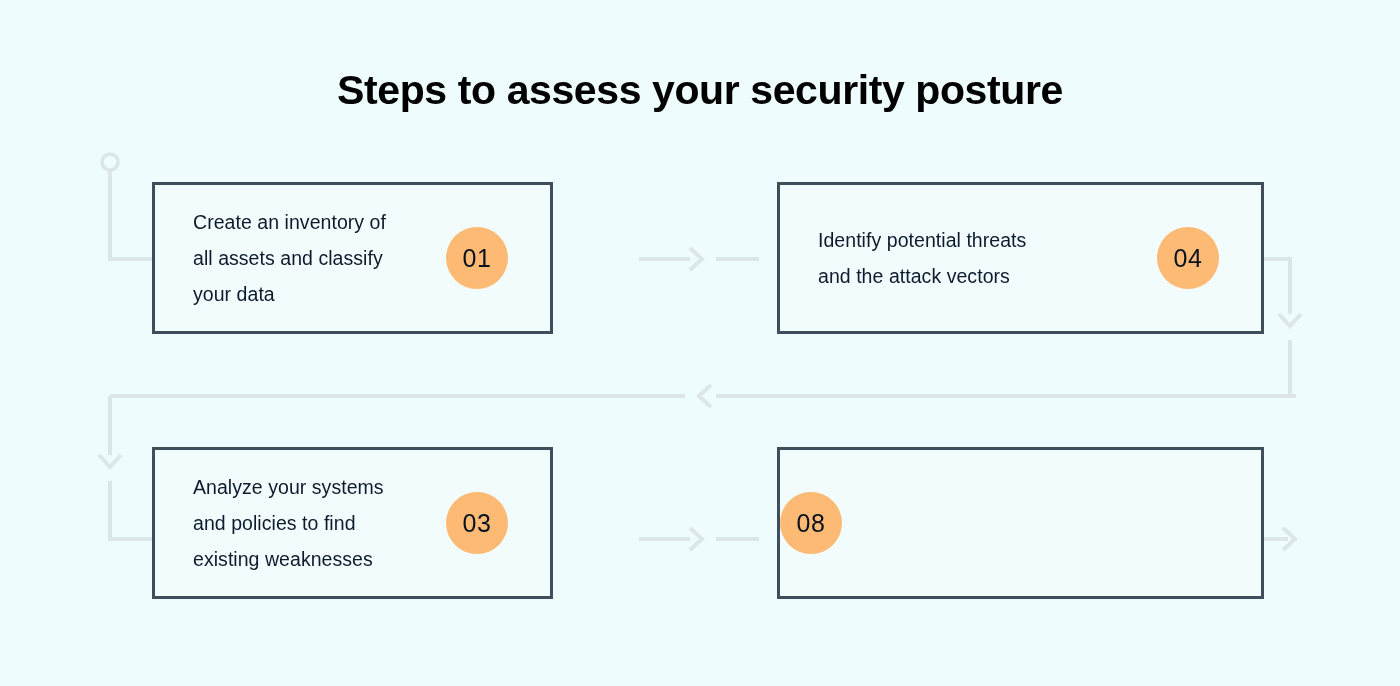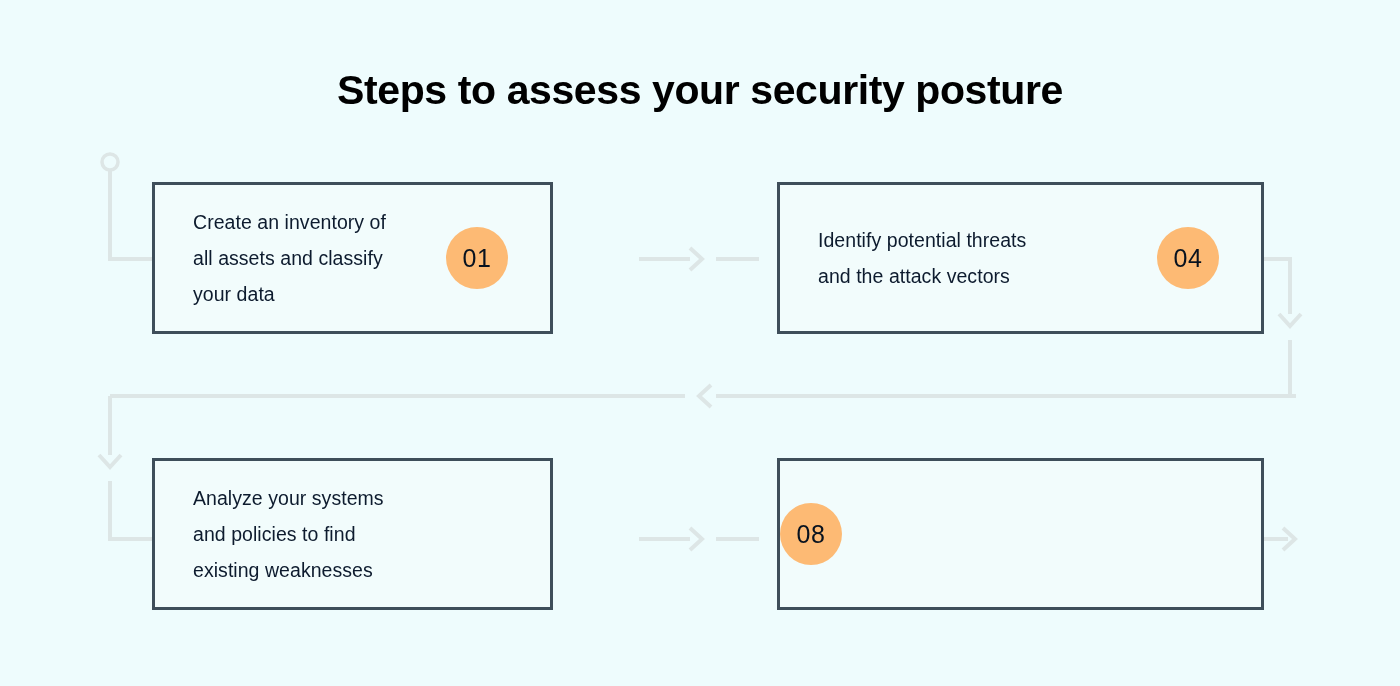--- a/index.html
+++ b/index.html
@@ -48,21 +48,21 @@
     box-sizing: border-box;
     border: 3px solid #3e4e5a;
     background: #f2fcfc;
     display: flex;
     align-items: center;
     justify-content: space-between;
   }
   .step-box.col-left  { left: 152px;  width: 401px; }
   .step-box.col-right { left: 759px;  width: 487px; margin-left: 18px; }
   .step-box.row-top    { top: 182px; height: 152px; }
-  .step-box.row-bottom { top: 458px; height: 152px; }
+  .step-box.row-bottom { top: 447px; height: 152px; }
 
   .step-text {
     font-size: 19.5px;
     line-height: 36px;
     color: #0d1b2e;
     padding-left: 38px;
     max-width: 290px;
     white-space: pre-line;
     letter-spacing: 0.05px;
   }
@@ -131,19 +131,20 @@
   <div class="step-box col-right row-top">
     <div class="step-text">Identify potential threats
 and the attack vectors</div>
     <div class="step-badge">04</div>
   </div>
 
   <div class="step-box col-left row-bottom">
     <div class="step-text">Analyze your systems
 and policies to find
 existing weaknesses</div>
+    <div class="step-badge">03</div>
   </div>
 
   <div class="step-box col-right row-bottom">
     <div class="step-badge">08</div>
   </div>
 
 </div>
 
 </body></html>

